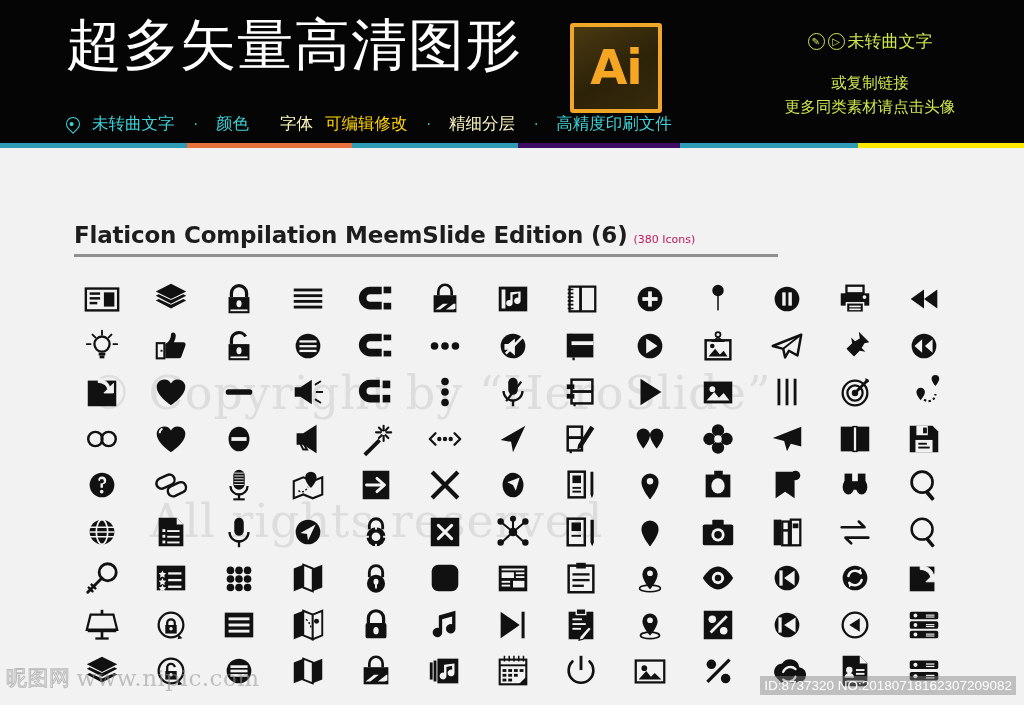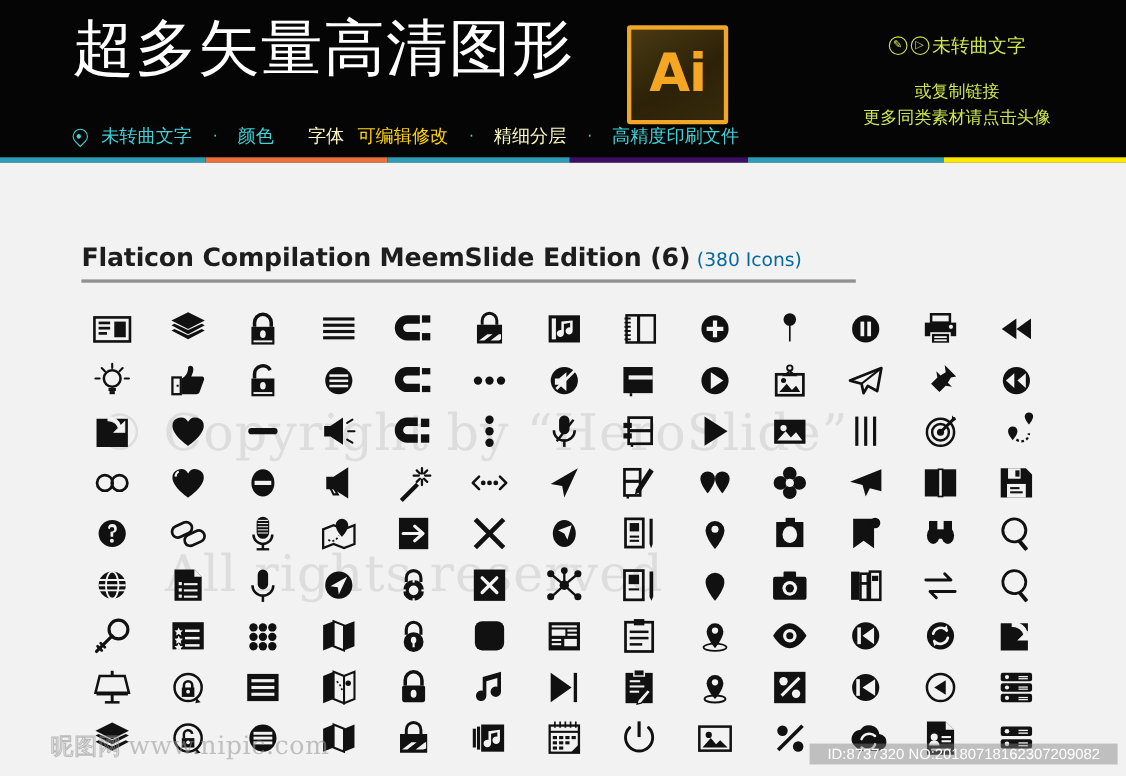--- a/index.html
+++ b/index.html
@@ -124,23 +124,23 @@
     position: absolute;
     left: 74px; top: 74px;
     font-size: 23px;
     font-weight: 600;
     color: #1d1d1d;
     white-space: nowrap;
     font-family: "DejaVu Sans", "Liberation Sans", sans-serif;
     letter-spacing: -0.2px;
   }
   .doc-title .count {
-    font-size: 17px;
+    font-size: 11px;
     font-weight: 400;
-    color: #0369a1;
+    color: #be185d;
     margin-left: 6px;
     letter-spacing: 0;
   }
   .title-rule {
     position: absolute;
     left: 74px; top: 106px;
     width: 704px; height: 3px;
     background: #909090;
   }
 
@@ -180,35 +180,34 @@
 
   .wm-nipic {
     position: absolute;
     left: 6px; top: 664px;
     display: flex; align-items: center; gap: 6px;
     color: rgba(150,150,150,0.55);
     font-size: 23px;
     font-family: "DejaVu Serif", serif;
     letter-spacing: 0.5px;
     pointer-events: none;
-    margin-left: 40px;
   }
   .wm-nipic .cn {
     font-size: 21px;
     -webkit-text-stroke: 1px rgba(150,150,150,0.6);
     color: transparent;
     font-family: "DejaVu Sans", sans-serif;
   }
   .wm-id {
     position: absolute;
     right: 8px; bottom: 10px;
     font-size: 13.5px;
     color: #ffffff;
     background: rgba(128,128,128,0.45);
-    padding: 2px 16px;
+    padding: 2px 4px;
     white-space: nowrap;
     font-family: "Liberation Sans", sans-serif;
     pointer-events: none;
   }
 </style>
 </head>
 <body>
 
 <div id="root">
 

